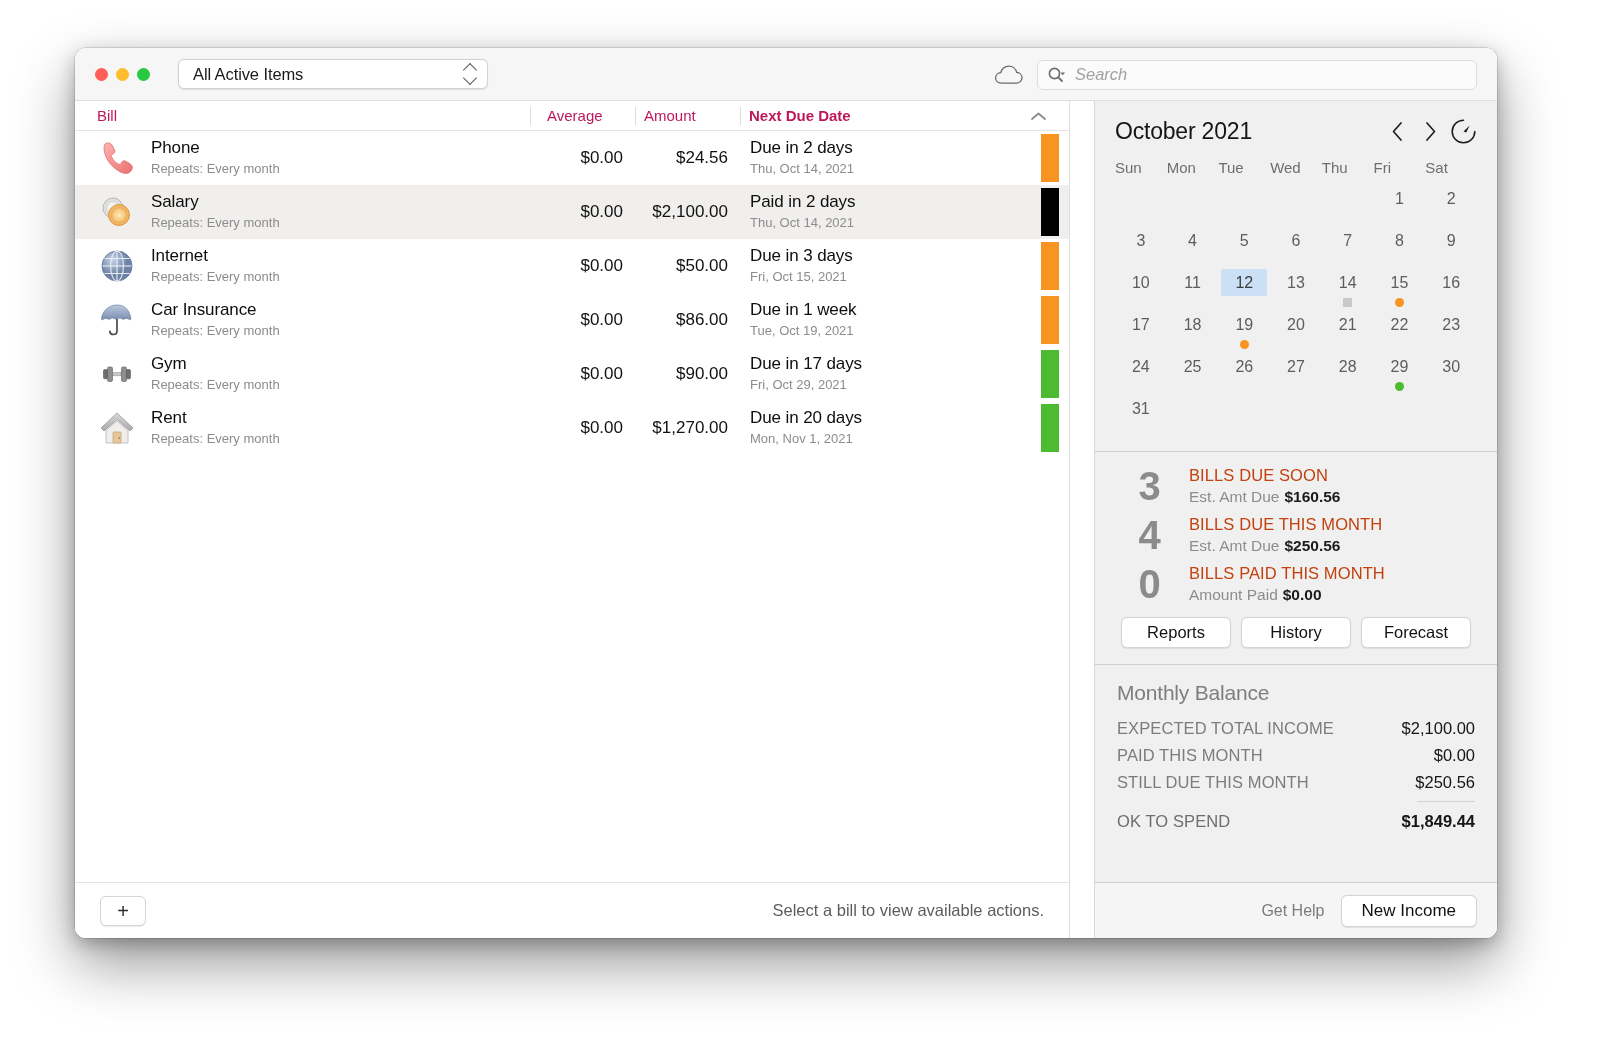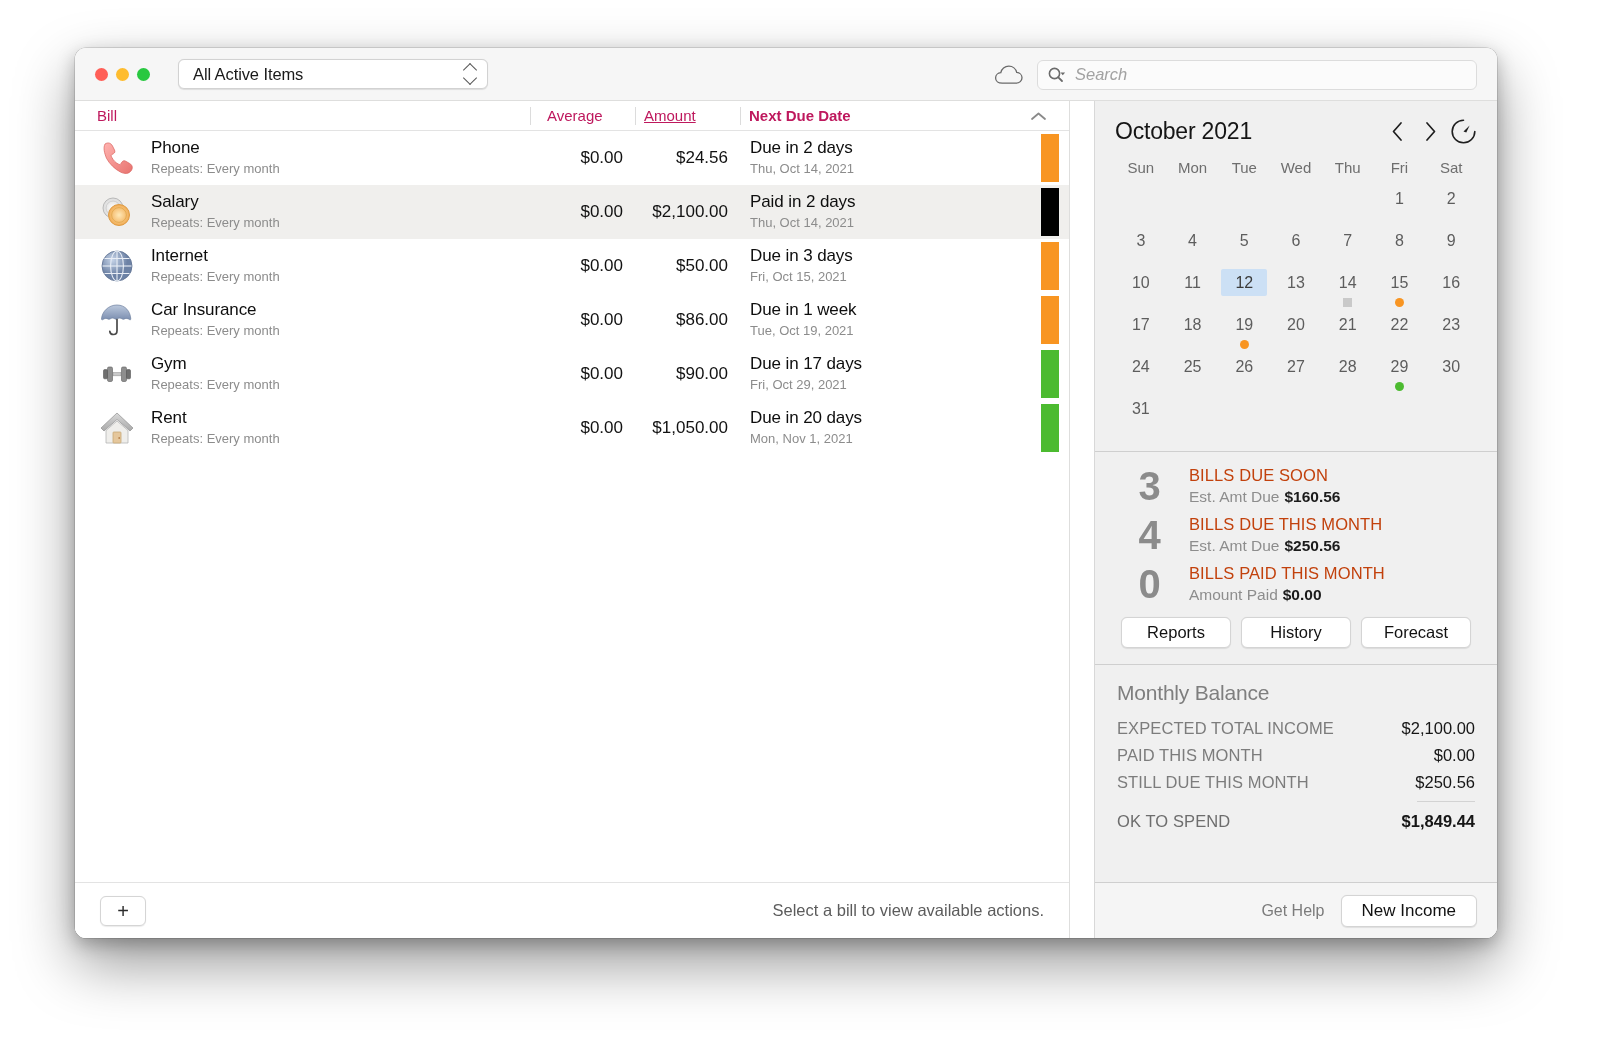--- a/index.html
+++ b/index.html
@@ -115,21 +115,21 @@
     position: relative;
     flex: 0 0 auto;
   }
   .th { position: relative; height: 30px; display: flex; align-items: center; }
   .th.sep::before {
     content: ''; position: absolute; left: 0; top: 6px; bottom: 6px;
     width: 1px; background: #dcdcdc;
   }
   .th-bill { width: 455px; padding-left: 22px; }
   .th-average { width: 105px; padding-left: 17px; }
-  .th-amount { width: 105px; padding-left: 9px; text-decoration: underline; }
+  .th-amount { width: 105px; padding-left: 9px; }
   .th-next { flex: 1; padding-left: 9px; font-weight: bold; }
   .sort-caret {
     position: absolute; right: 22px; top: 50%;
     transform: translateY(-50%);
   }
 
   
   .rows { flex: 1; overflow: hidden; }
   .row {
     height: 54px;
@@ -196,21 +196,21 @@
   .cal-title { font-size: 23px; color: #151515; letter-spacing: -0.2px; }
   .cal-nav { margin-left: auto; display: flex; align-items: center; gap: 5px; }
   .nav-btn {
     width: 28px; height: 28px;
     display: flex; align-items: center; justify-content: center;
   }
   .dow-row, .week-row {
     display: grid; grid-template-columns: repeat(7, 1fr);
   }
   .dow {
-    text-align: center; font-size: 15px; color: #6e6e6e;
+    text-align: left; font-size: 15px; color: #6e6e6e;
     padding-bottom: 9px;
   }
   .day-cell {
     height: 42px;
     display: flex; flex-direction: column; align-items: center;
     position: relative;
   }
   .day-num {
     font-size: 16px; color: #5d5d5d;
     width: 46px; height: 27px;
@@ -482,21 +482,21 @@
         <path d="M9 22.5 L20 13 L31 22.5 V35 H9 Z" fill="#efeeeb" stroke="#b5b5b5" stroke-width="0.8"></path>
         <rect x="16" y="24" width="8" height="11" rx="0.8" fill="#e5c79c" stroke="#c8a877" stroke-width="0.8"></rect>
         <circle cx="22.2" cy="30" r="0.9" fill="#b8834c"></circle>
                 </svg></span>
       <span class="bill-text">
         <span class="bill-name">Rent</span>
         <span class="bill-repeat">Repeats: Every month</span>
       </span>
     </div>
     <div class="cell-avg">$0.00</div>
-    <div class="cell-amt">$1,050.00</div>
+    <div class="cell-amt">$1,270.00</div>
     <div class="cell-next">
       <span class="next-main">Due in 20 days</span>
       <span class="next-sub">Mon, Nov 1, 2021</span>
     </div>
     <div class="status-bar" style="background:#4cbb30"></div>
           </div>
         </div>
 
       <div class="left-footer">
         <div class="add-btn">+</div>

